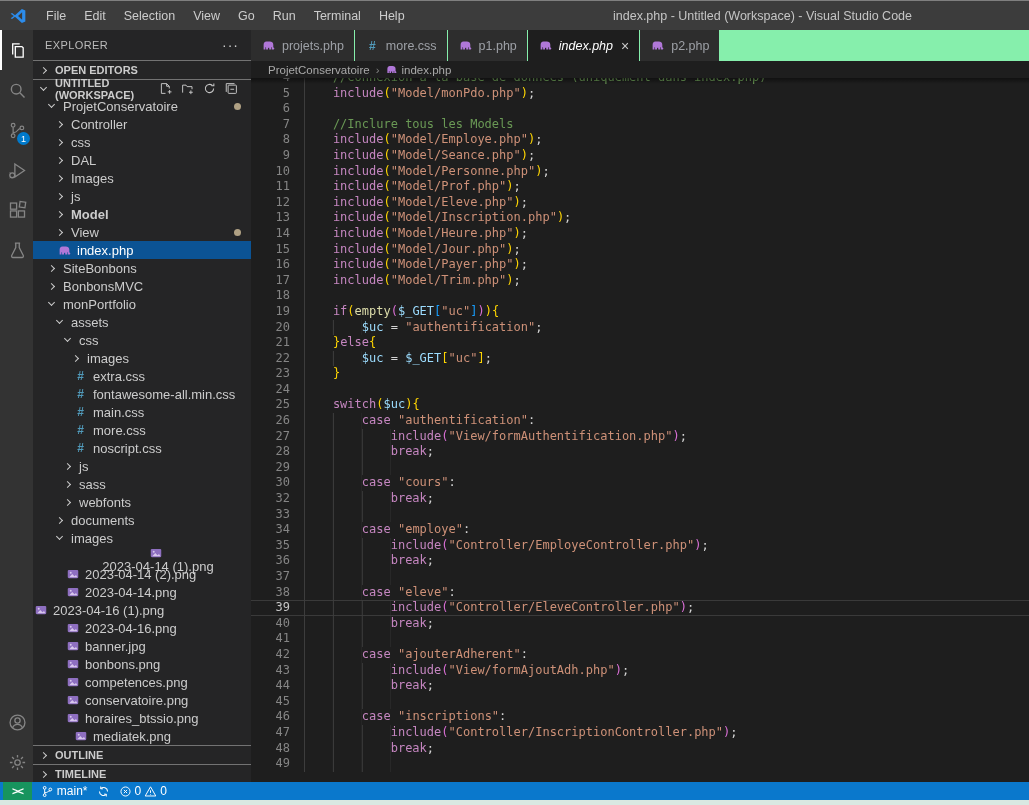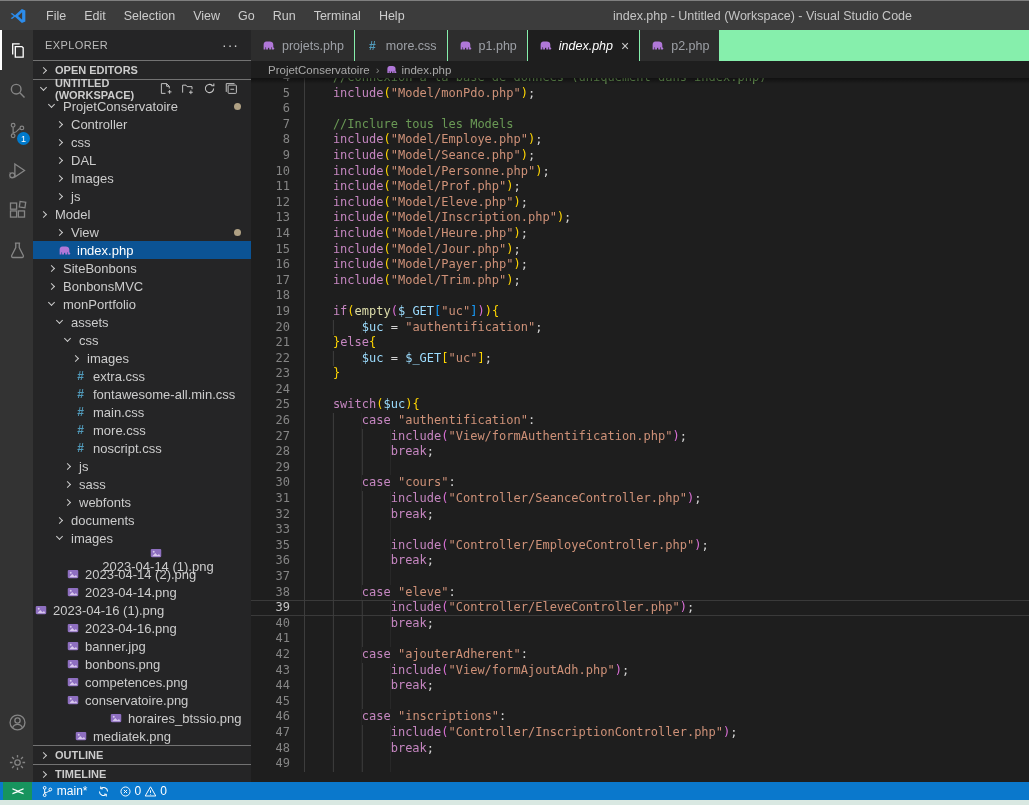--- a/index.html
+++ b/index.html
@@ -235,21 +235,21 @@
             <span>DAL</span>
           </div>
           <div class="trow" style="padding-left: 24px;">
             <span class="chev closed"></span>
             <span>Images</span>
           </div>
           <div class="trow" style="padding-left: 24px;">
             <span class="chev closed"></span>
             <span>js</span>
           </div>
-          <div class="trow" style="padding-left: 8px;">
+          <div class="trow" style="padding-left: 24px; font-weight: bold;">
             <span class="chev closed"></span>
             <span>Model</span>
           </div>
           <div class="trow" style="padding-left: 24px;">
             <span class="chev closed"></span>
             <span>View</span>
             <span class="dot"></span>
           </div>
           <div class="trow sel" style="padding-left: 24px;">
             <span class="ficon">
@@ -416,21 +416,21 @@
           <div class="trow" style="padding-left: 32px;">
             <span class="ficon">
               <svg width="12" height="12" viewBox="0 0 16 16">
                 <rect x="1" y="2.5" width="14" height="11" rx="1.5" fill="#8e6fc0"></rect>
                 <circle cx="5" cy="6.2" r="1.3" fill="#d7c6ec"></circle>
                 <path d="M3 12.2 7 8l3 3 2-1.7 2 3z" fill="#d7c6ec"></path>
               </svg>
             </span>
             <span>conservatoire.png</span>
           </div>
-          <div class="trow" style="padding-left: 32px; margin-left: 43px;">
+          <div class="trow" style="padding-left: 32px;">
             <span class="ficon">
               <svg width="12" height="12" viewBox="0 0 16 16">
                 <rect x="1" y="2.5" width="14" height="11" rx="1.5" fill="#8e6fc0"></rect>
                 <circle cx="5" cy="6.2" r="1.3" fill="#d7c6ec"></circle>
                 <path d="M3 12.2 7 8l3 3 2-1.7 2 3z" fill="#d7c6ec"></path>
               </svg>
             </span>
             <span>horaires_btssio.png</span>
           </div>
           <div class="trow" style="padding-left: 40px;">
@@ -529,23 +529,23 @@
             <div class="line"><span class="ln">21</span><span class="lc"><span class="ind" style="width: 4ch;"></span><span class="b1">}</span><span class="k">else</span><span class="b1">{</span></span></div>
             <div class="line"><span class="ln">22</span><span class="lc"><span class="ind" style="width: 8ch;"></span><span class="v">$uc</span><span class="o"> = </span><span class="v">$_GET</span><span class="b1">[</span><span class="s">"uc"</span><span class="b1">]</span><span class="o">;</span></span></div>
             <div class="line"><span class="ln">23</span><span class="lc"><span class="ind" style="width: 4ch;"></span><span class="b1">}</span></span></div>
             <div class="line"><span class="ln">24</span><span class="lc"><span class="ind" style="width: 4ch;"></span></span></div>
             <div class="line"><span class="ln">25</span><span class="lc"><span class="ind" style="width: 4ch;"></span><span class="k">switch</span><span class="b1">(</span><span class="v">$uc</span><span class="b1">)</span><span class="b1">{</span></span></div>
             <div class="line"><span class="ln">26</span><span class="lc"><span class="ind" style="width: 8ch;"></span><span class="k">case</span><span class="o"> </span><span class="s">"authentification"</span><span class="o">:</span></span></div>
             <div class="line"><span class="ln">27</span><span class="lc"><span class="ind" style="width: 12ch;"></span><span class="k">include</span><span class="b2">(</span><span class="s">"View/formAuthentification.php"</span><span class="b2">)</span><span class="o">;</span></span></div>
             <div class="line"><span class="ln">28</span><span class="lc"><span class="ind" style="width: 12ch;"></span><span class="k">break</span><span class="o">;</span></span></div>
             <div class="line"><span class="ln">29</span><span class="lc"><span class="ind" style="width: 12ch;"></span></span></div>
             <div class="line"><span class="ln">30</span><span class="lc"><span class="ind" style="width: 8ch;"></span><span class="k">case</span><span class="o"> </span><span class="s">"cours"</span><span class="o">:</span></span></div>
-            <div class="line"><span class="ln">31</span><span class="lc"><span class="ind" style="width: 12ch;"></span><span class="k">include</span><span class="b2">(</span><span class="s">"Controller/SeanceController.php"</span><span class="b2">)</span><span class="o">;</span></span></div>
             <div class="line"><span class="ln">32</span><span class="lc"><span class="ind" style="width: 12ch;"></span><span class="k">break</span><span class="o">;</span></span></div>
             <div class="line"><span class="ln">33</span><span class="lc"><span class="ind" style="width: 12ch;"></span></span></div>
+            <div class="line"><span class="ln">34</span><span class="lc"><span class="ind" style="width: 8ch;"></span><span class="k">case</span><span class="o"> </span><span class="s">"employe"</span><span class="o">:</span></span></div>
             <div class="line"><span class="ln">35</span><span class="lc"><span class="ind" style="width: 12ch;"></span><span class="k">include</span><span class="b2">(</span><span class="s">"Controller/EmployeController.php"</span><span class="b2">)</span><span class="o">;</span></span></div>
             <div class="line"><span class="ln">36</span><span class="lc"><span class="ind" style="width: 12ch;"></span><span class="k">break</span><span class="o">;</span></span></div>
             <div class="line"><span class="ln">37</span><span class="lc"><span class="ind" style="width: 12ch;"></span></span></div>
             <div class="line"><span class="ln">38</span><span class="lc"><span class="ind" style="width: 8ch;"></span><span class="k">case</span><span class="o"> </span><span class="s">"eleve"</span><span class="o">:</span></span></div>
             <div class="line cur"><span class="ln">39</span><span class="lc"><span class="ind" style="width: 12ch;"></span><span class="k">include</span><span class="b2">(</span><span class="s">"Controller/EleveController.php"</span><span class="b2">)</span><span class="o">;</span></span></div>
             <div class="line"><span class="ln">40</span><span class="lc"><span class="ind" style="width: 12ch;"></span><span class="k">break</span><span class="o">;</span></span></div>
             <div class="line"><span class="ln">41</span><span class="lc"><span class="ind" style="width: 12ch;"></span></span></div>
             <div class="line"><span class="ln">42</span><span class="lc"><span class="ind" style="width: 8ch;"></span><span class="k">case</span><span class="o"> </span><span class="s">"ajouterAdherent"</span><span class="o">:</span></span></div>
             <div class="line"><span class="ln">43</span><span class="lc"><span class="ind" style="width: 12ch;"></span><span class="k">include</span><span class="b2">(</span><span class="s">"View/formAjoutAdh.php"</span><span class="b2">)</span><span class="o">;</span></span></div>
             <div class="line"><span class="ln">44</span><span class="lc"><span class="ind" style="width: 12ch;"></span><span class="k">break</span><span class="o">;</span></span></div>

